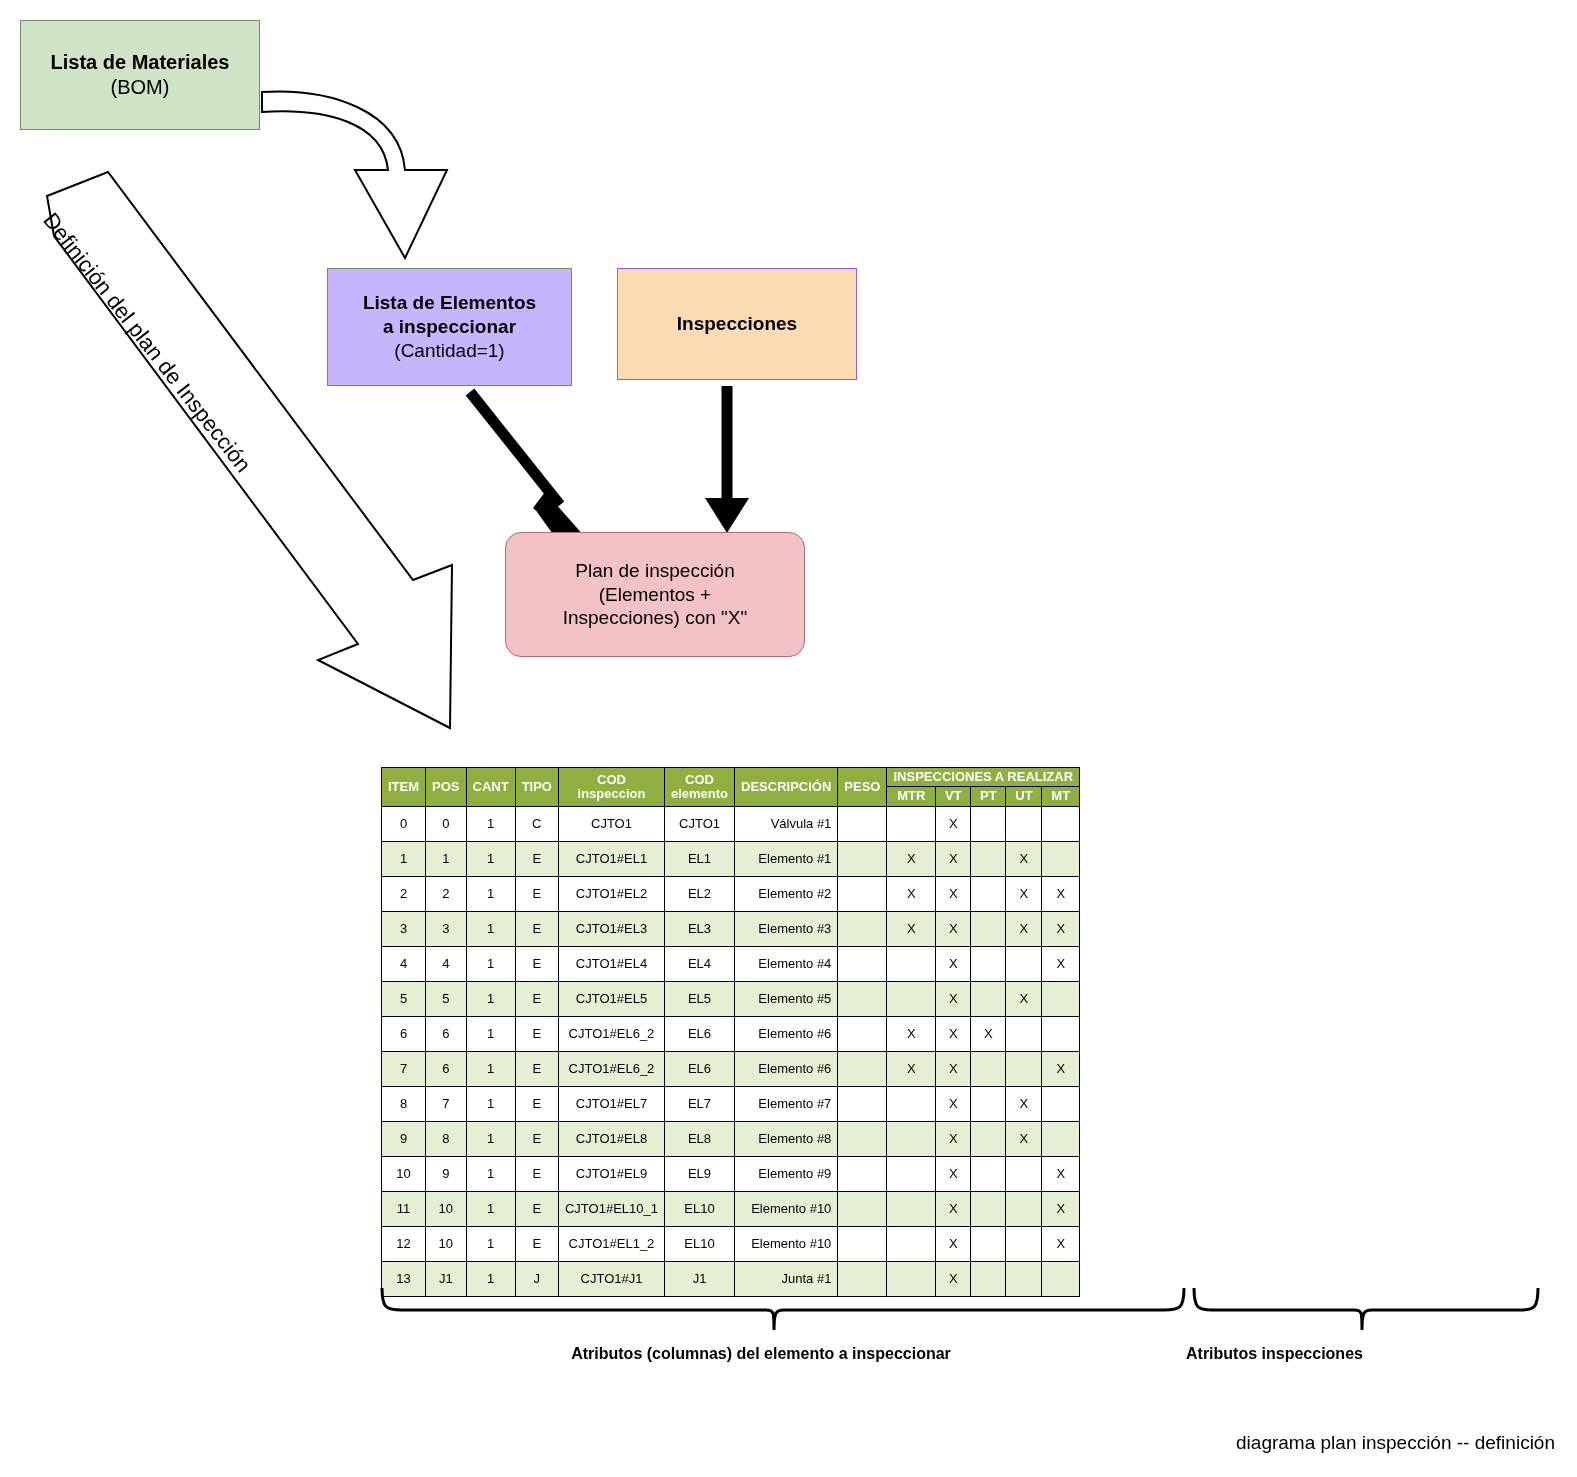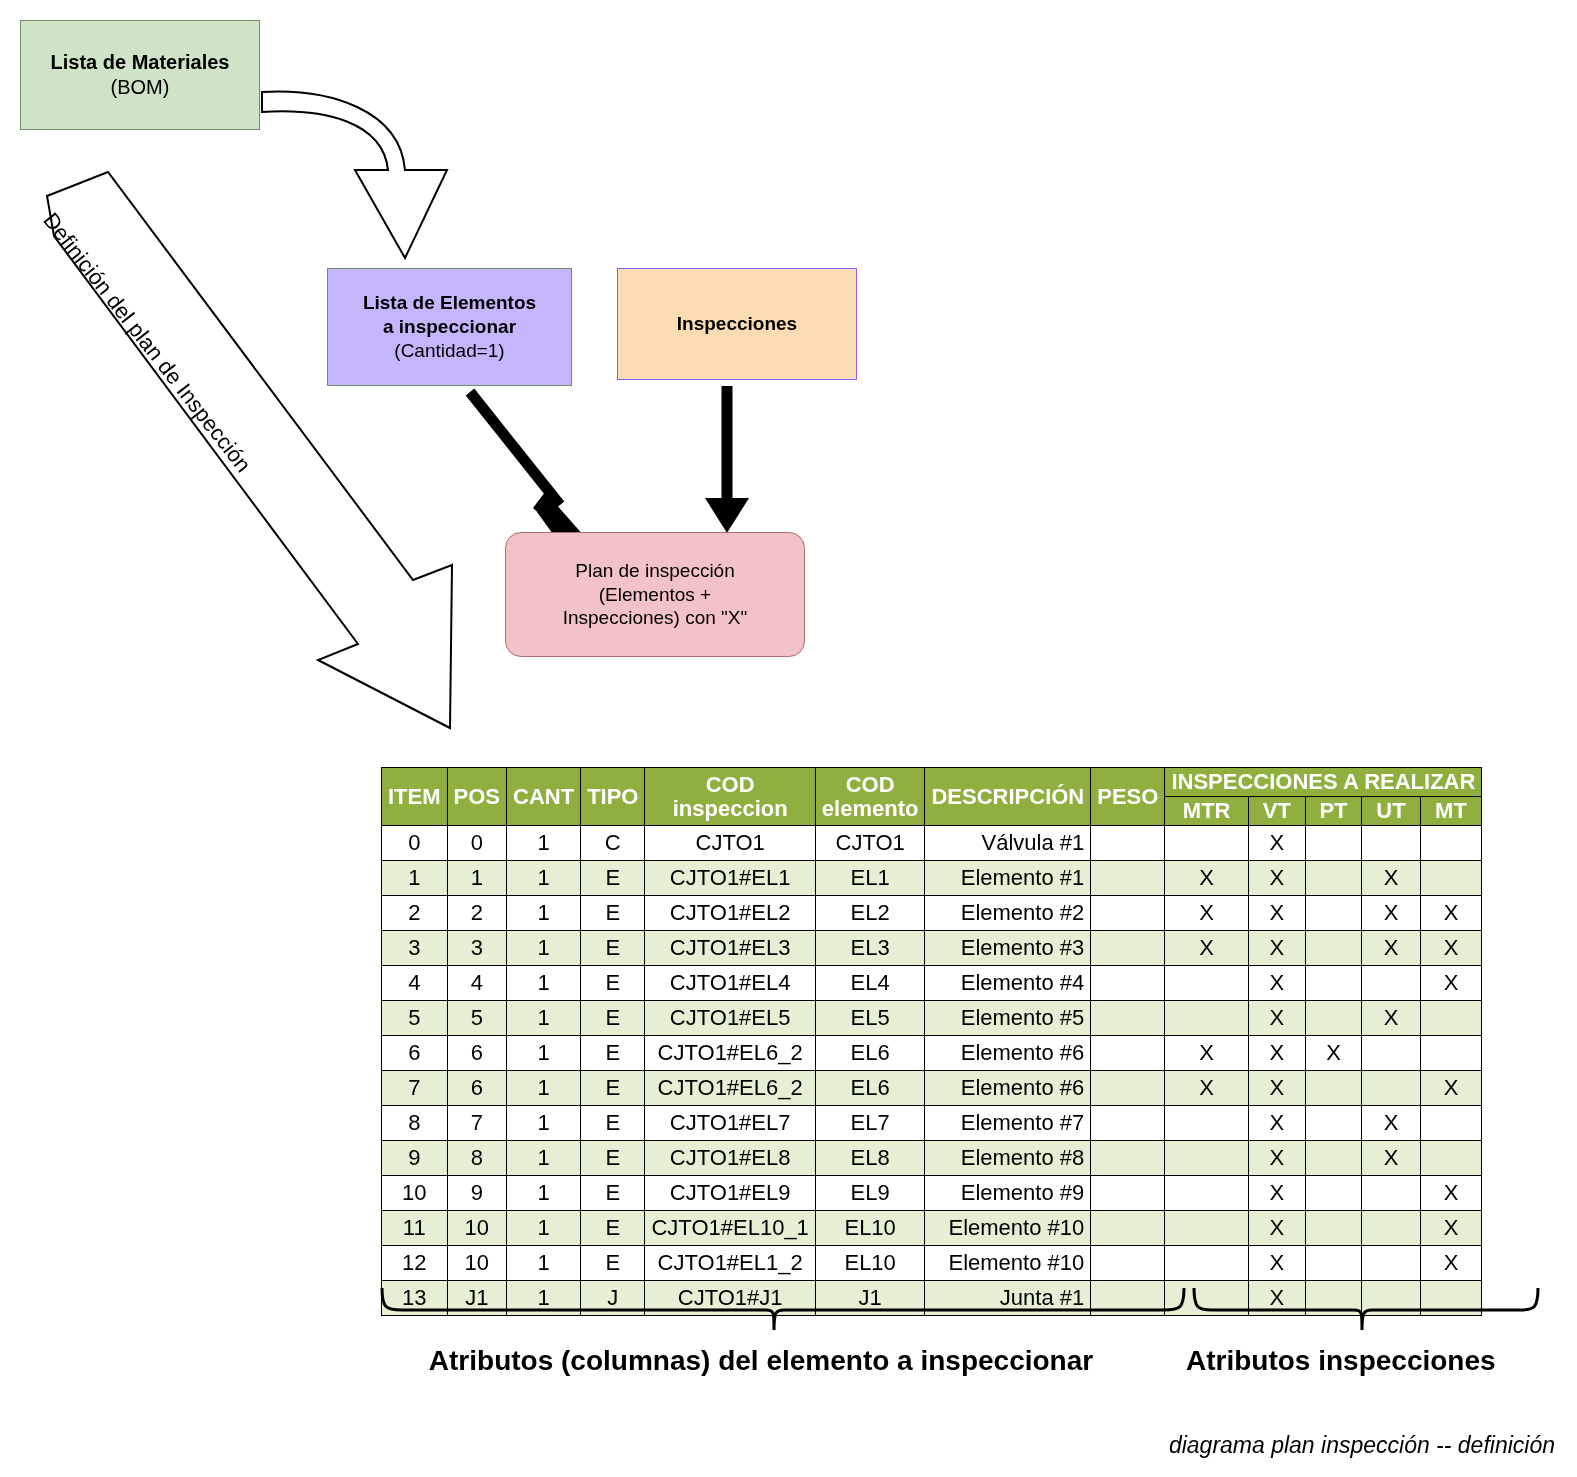--- a/index.html
+++ b/index.html
@@ -97,21 +97,21 @@
   }
 
   
   #table-wrap {
     position: absolute;
     left: 381px;
     top: 767px;
   }
   table {
     border-collapse: collapse;
-    font-size: 22px;
+    font-size: 13px;
   }
   th, td {
     border: 1px solid #000;
     text-align: center;
     padding: 2px 6px;
     white-space: nowrap;
   }
   thead th {
     background: #8fb03e;
     color: #ffffff;
@@ -129,40 +129,39 @@
   
   #brace-svg {
     position: absolute;
     left: 370px;
     top: 1286px;
     width: 1180px;
     height: 50px;
   }
   .caption {
     position: absolute;
-    font-size: 28px;
+    font-size: 16px;
     font-weight: bold;
   }
   #caption-left {
     left: 386px;
     top: 1345px;
     width: 750px;
     text-align: center;
   }
   #caption-right {
     left: 1186px;
     top: 1345px;
     width: 360px;
   }
   #footer-note {
     position: absolute;
     right: 22px;
     top: 1432px;
-    font-size: 23px;
-    font-style: italic;
+    font-size: 19px;
   }
 </style>
 </head>
 <body>
 
 <svg id="diagram-svg" xmlns="http://www.w3.org/2000/svg">
 
   <path d="M262,92 C330,88 400,110 405,170 L447,170 L405,258 L355,170 L388,170 C383,122 325,108 262,112 Z" fill="#ffffff" stroke="#000000" stroke-width="2"></path>
 
   <path d="M47,196 L108,172 L413,580 L452,565 L450,728 L318,660 L358,644 L54,236 Z" fill="#ffffff" stroke="#000000" stroke-width="2"></path>

